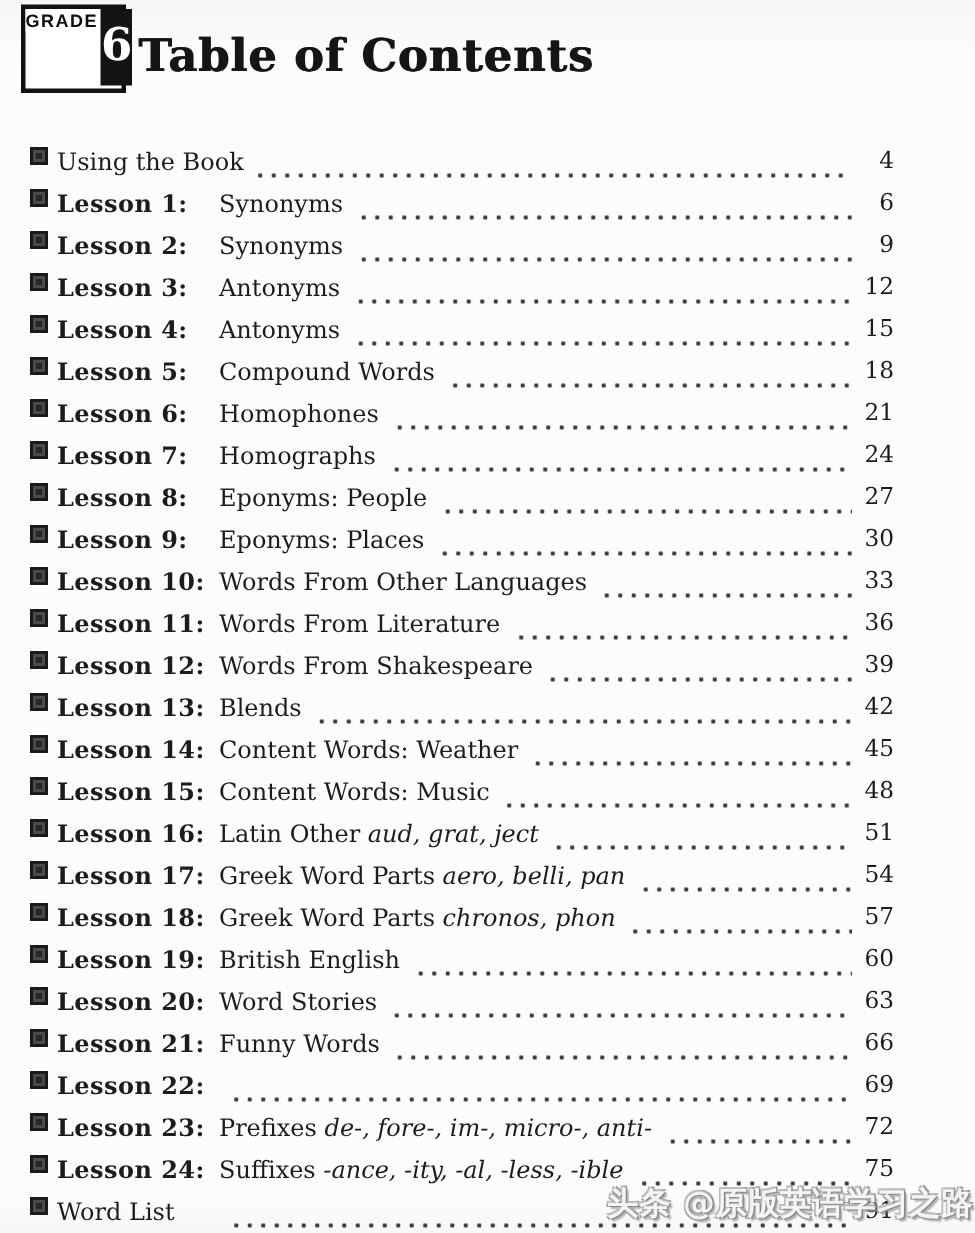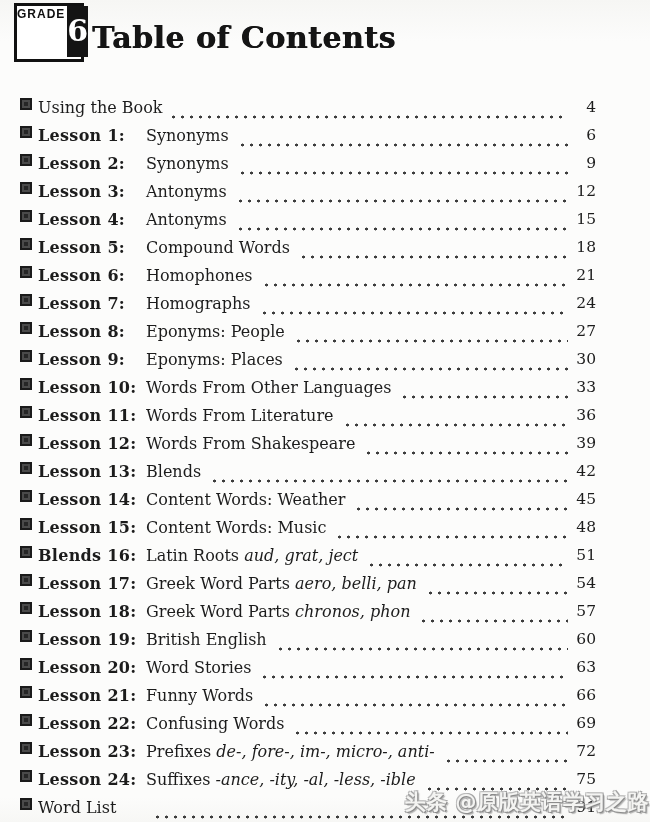--- a/index.html
+++ b/index.html
@@ -216,22 +216,22 @@
   </div>
       <div class="row">
     <span class="bullet"></span>
     <span class="entry-label bold col">Lesson 15:</span>
     <span class="entry-title"><span>Content Words: Music</span></span>
     <span class="leader"></span>
     <span class="pagenum">48</span>
   </div>
       <div class="row">
     <span class="bullet"></span>
-    <span class="entry-label bold col">Blends 16:</span>
-    <span class="entry-title"><span>Latin Roots </span><i>aud, grat, ject</i></span>
+    <span class="entry-label bold col">Lesson 16:</span>
+    <span class="entry-title"><span>Latin Other </span><i>aud, grat, ject</i></span>
     <span class="leader"></span>
     <span class="pagenum">51</span>
   </div>
       <div class="row">
     <span class="bullet"></span>
     <span class="entry-label bold col">Lesson 17:</span>
     <span class="entry-title"><span>Greek Word Parts </span><i>aero, belli, pan</i></span>
     <span class="leader"></span>
     <span class="pagenum">54</span>
   </div>
@@ -259,21 +259,20 @@
       <div class="row">
     <span class="bullet"></span>
     <span class="entry-label bold col">Lesson 21:</span>
     <span class="entry-title"><span>Funny Words</span></span>
     <span class="leader"></span>
     <span class="pagenum">66</span>
   </div>
       <div class="row">
     <span class="bullet"></span>
     <span class="entry-label bold col">Lesson 22:</span>
-    <span class="entry-title"><span>Confusing Words</span></span>
     <span class="leader"></span>
     <span class="pagenum">69</span>
   </div>
       <div class="row">
     <span class="bullet"></span>
     <span class="entry-label bold col">Lesson 23:</span>
     <span class="entry-title"><span>Prefixes </span><i>de-, fore-, im-, micro-, anti-</i></span>
     <span class="leader"></span>
     <span class="pagenum">72</span>
   </div>

